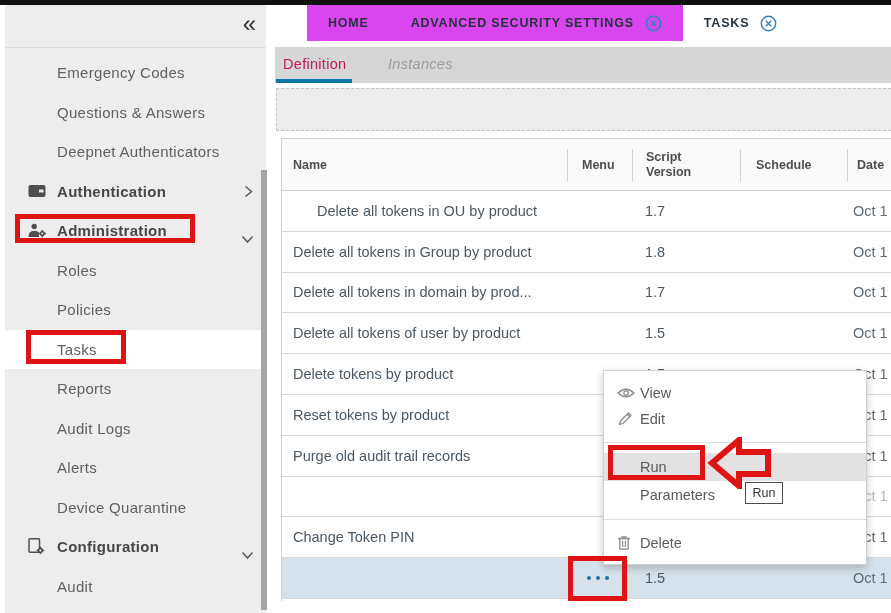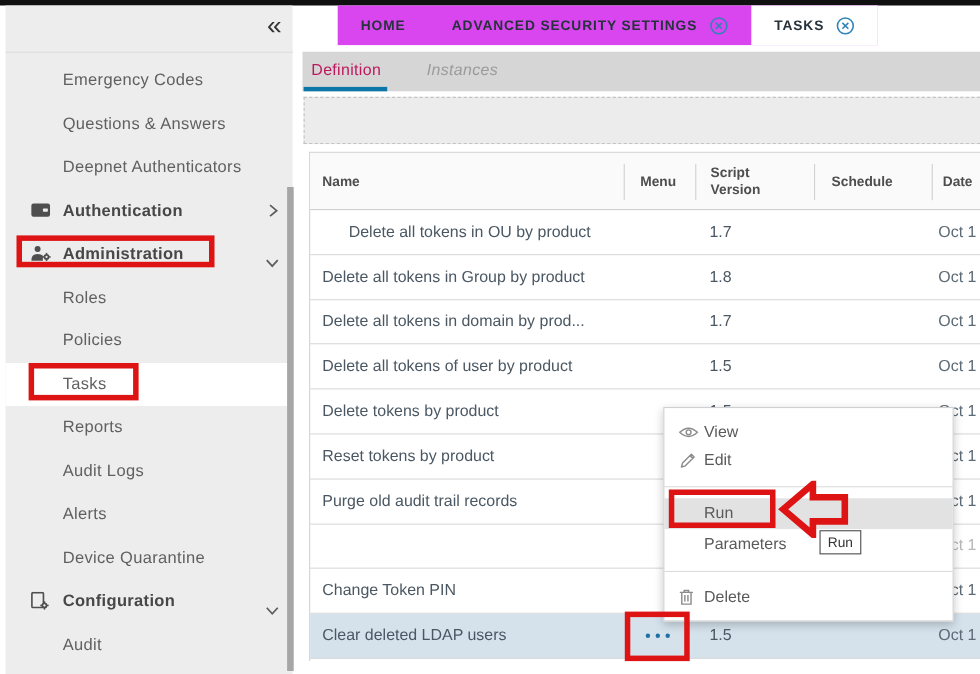--- a/index.html
+++ b/index.html
@@ -275,21 +275,20 @@
           <span class="cell schedule" style="left: 474px;"></span>
           <span class="cell date" style="left: 571px;">Oct 1</span>
         </div>
         <div class="row">
           <span class="cell name" style="left: 11px;">Change Token PIN</span>
           <span class="cell version" style="left: 363px;"></span>
           <span class="cell schedule" style="left: 474px;"></span>
           <span class="cell date" style="left: 571px;">Oct 1</span>
         </div>
         <div class="row selected">
-          <span class="cell name" style="left: 11px;">Clear deleted LDAP users</span>
           <span class="cell dots" style="left: 302px;">
             <i></i>
             <i></i>
             <i></i>
           </span>
           <span class="cell version" style="left: 363px;">1.5</span>
           <span class="cell schedule" style="left: 474px;"></span>
           <span class="cell date" style="left: 571px;">Oct 1</span>
         </div>
       </div>

